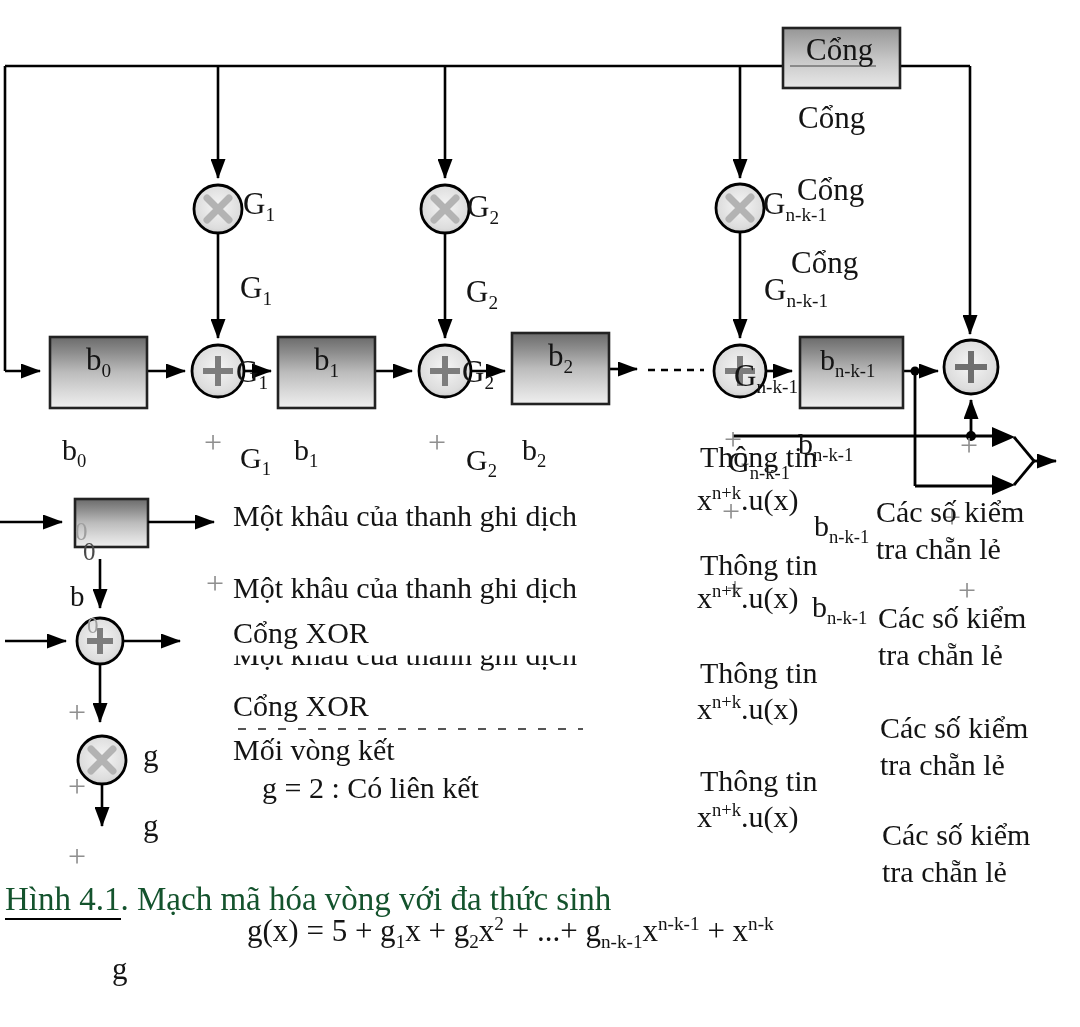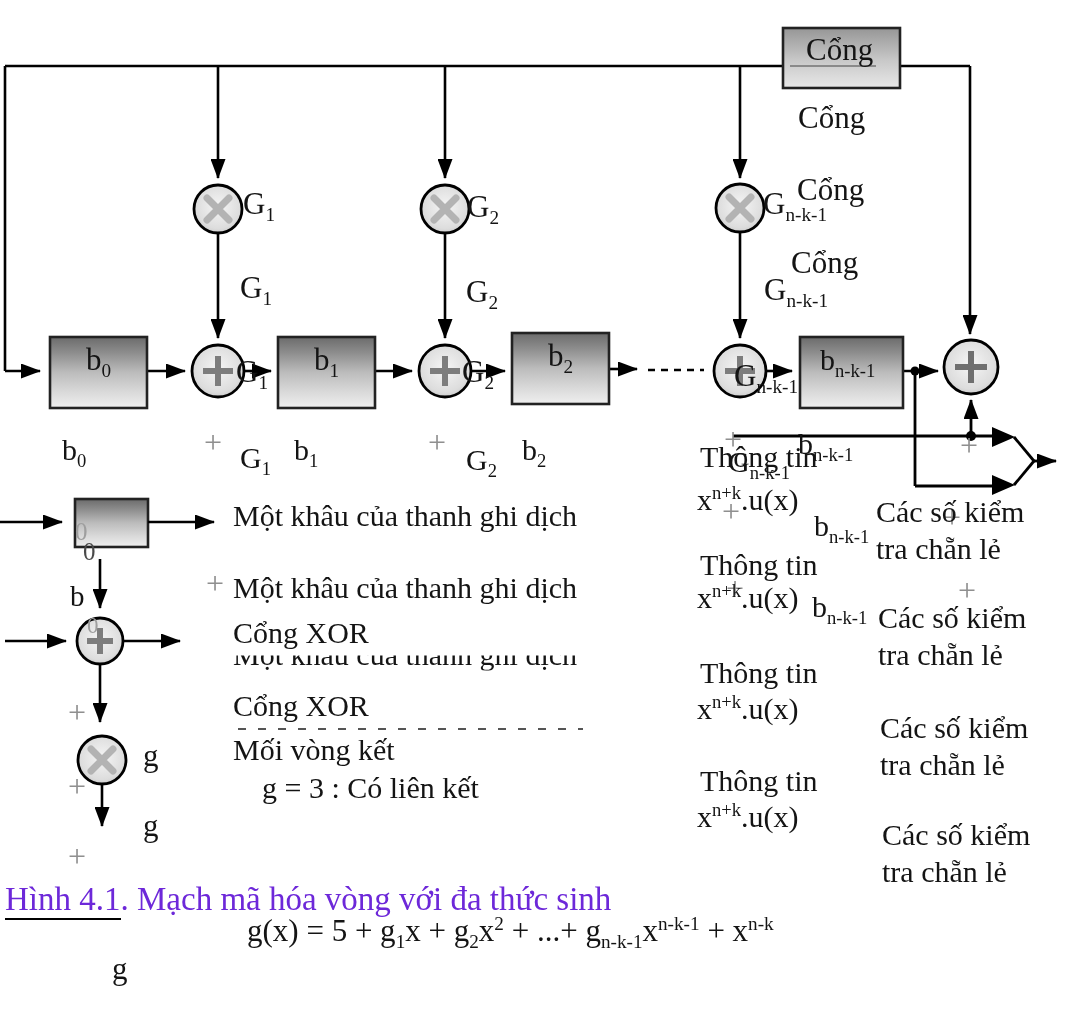--- a/index.html
+++ b/index.html
@@ -5,21 +5,21 @@
   html,body{margin:0;padding:0;background:#ffffff;}
   .stage{
     position:relative;width:1080px;height:1027px;background:#ffffff;overflow:hidden;
     font-family:"Liberation Serif","DejaVu Serif",serif;color:#141414;
   }
   .layer{position:absolute;left:0;top:0;}
   .lbl{position:absolute;white-space:nowrap;line-height:1.05;color:#141414;}
   .lbl sub{font-size:62%;line-height:0;}
   .lbl sup{font-size:62%;line-height:0;}
   .clip-half{clip-path:inset(52% 0 0 0);}
-  .caption{position:absolute;left:5px;top:881px;font-size:33px;color:#6d28d9;white-space:nowrap;}
+  .caption{position:absolute;left:5px;top:881px;font-size:33px;color:#14532d;white-space:nowrap;}
   .caption .und{border-bottom:2.5px solid #000;padding-bottom:1px;}
 </style>
 </head>
 <body>
 
 <div class="stage">
 
   <svg class="layer" width="1080" height="1027" viewBox="0 0 1080 1027">
     <defs>
       <marker id="ah" markerUnits="userSpaceOnUse" markerWidth="20" markerHeight="15" refX="19" refY="7.5" orient="auto">
@@ -208,21 +208,21 @@
       <div class="lbl" style="left: 880px; top: 712px; font-size: 30px;"><span>Các số kiểm</span></div>
       <div class="lbl" style="left: 880px; top: 749px; font-size: 30px;"><span>tra chẵn lẻ</span></div>
       <div class="lbl" style="left: 882px; top: 819px; font-size: 30px;"><span>Các số kiểm</span></div>
       <div class="lbl" style="left: 882px; top: 856px; font-size: 30px;"><span>tra chẵn lẻ</span></div>
       <div class="lbl" style="left: 233px; top: 500px; font-size: 30px;"><span>Một khâu của thanh ghi dịch</span></div>
       <div class="lbl" style="left: 233px; top: 572px; font-size: 30px;"><span>Một khâu của thanh ghi dịch</span></div>
       <div class="lbl" style="left: 233px; top: 617px; font-size: 30px;"><span>Cổng XOR</span></div>
       <div class="lbl clip-half" style="left: 233px; top: 639px; font-size: 30px;"><span>Một khâu của thanh ghi dịch</span></div>
       <div class="lbl" style="left: 233px; top: 690px; font-size: 30px;"><span>Cổng XOR</span></div>
       <div class="lbl" style="left: 233px; top: 734px; font-size: 30px;"><span>Mối vòng kết</span></div>
-      <div class="lbl" style="left: 262px; top: 772px; font-size: 30px;"><span>g = 3 : Có liên kết</span></div>
+      <div class="lbl" style="left: 262px; top: 772px; font-size: 30px;"><span>g = 2 : Có liên kết</span></div>
       <div class="lbl" style="left: 70px; top: 581px; font-size: 29px;"><span>b</span></div>
       <div class="lbl" style="left: 75px; top: 519px; font-size: 25px; color: rgb(158, 158, 158);"><span>0</span></div>
       <div class="lbl" style="left: 83px; top: 539px; font-size: 25px; color: rgb(74, 74, 74);"><span>0</span></div>
       <div class="lbl" style="left: 87px; top: 614px; font-size: 23px; color: rgb(158, 158, 158);"><span>0</span></div>
       <div class="lbl" style="left: 143px; top: 740px; font-size: 31px;"><span>g</span></div>
       <div class="lbl" style="left: 143px; top: 810px; font-size: 31px;"><span>g</span></div>
       <div class="lbl" style="left: 247px; top: 915px; font-size: 31px;"><span>g(x) = 5 + g</span><sub>1</sub><span>x + g</span><sub>2</sub><span>x</span><sup>2</sup><span> + ...+ g</span><sub>n-k-1</sub><span>x</span><sup>n-k-1</sup><span> + x</span><sup>n-k</sup></div>
       <div class="lbl" style="left: 112px; top: 953px; font-size: 31px;"><span>g</span></div>
     </div>
 

